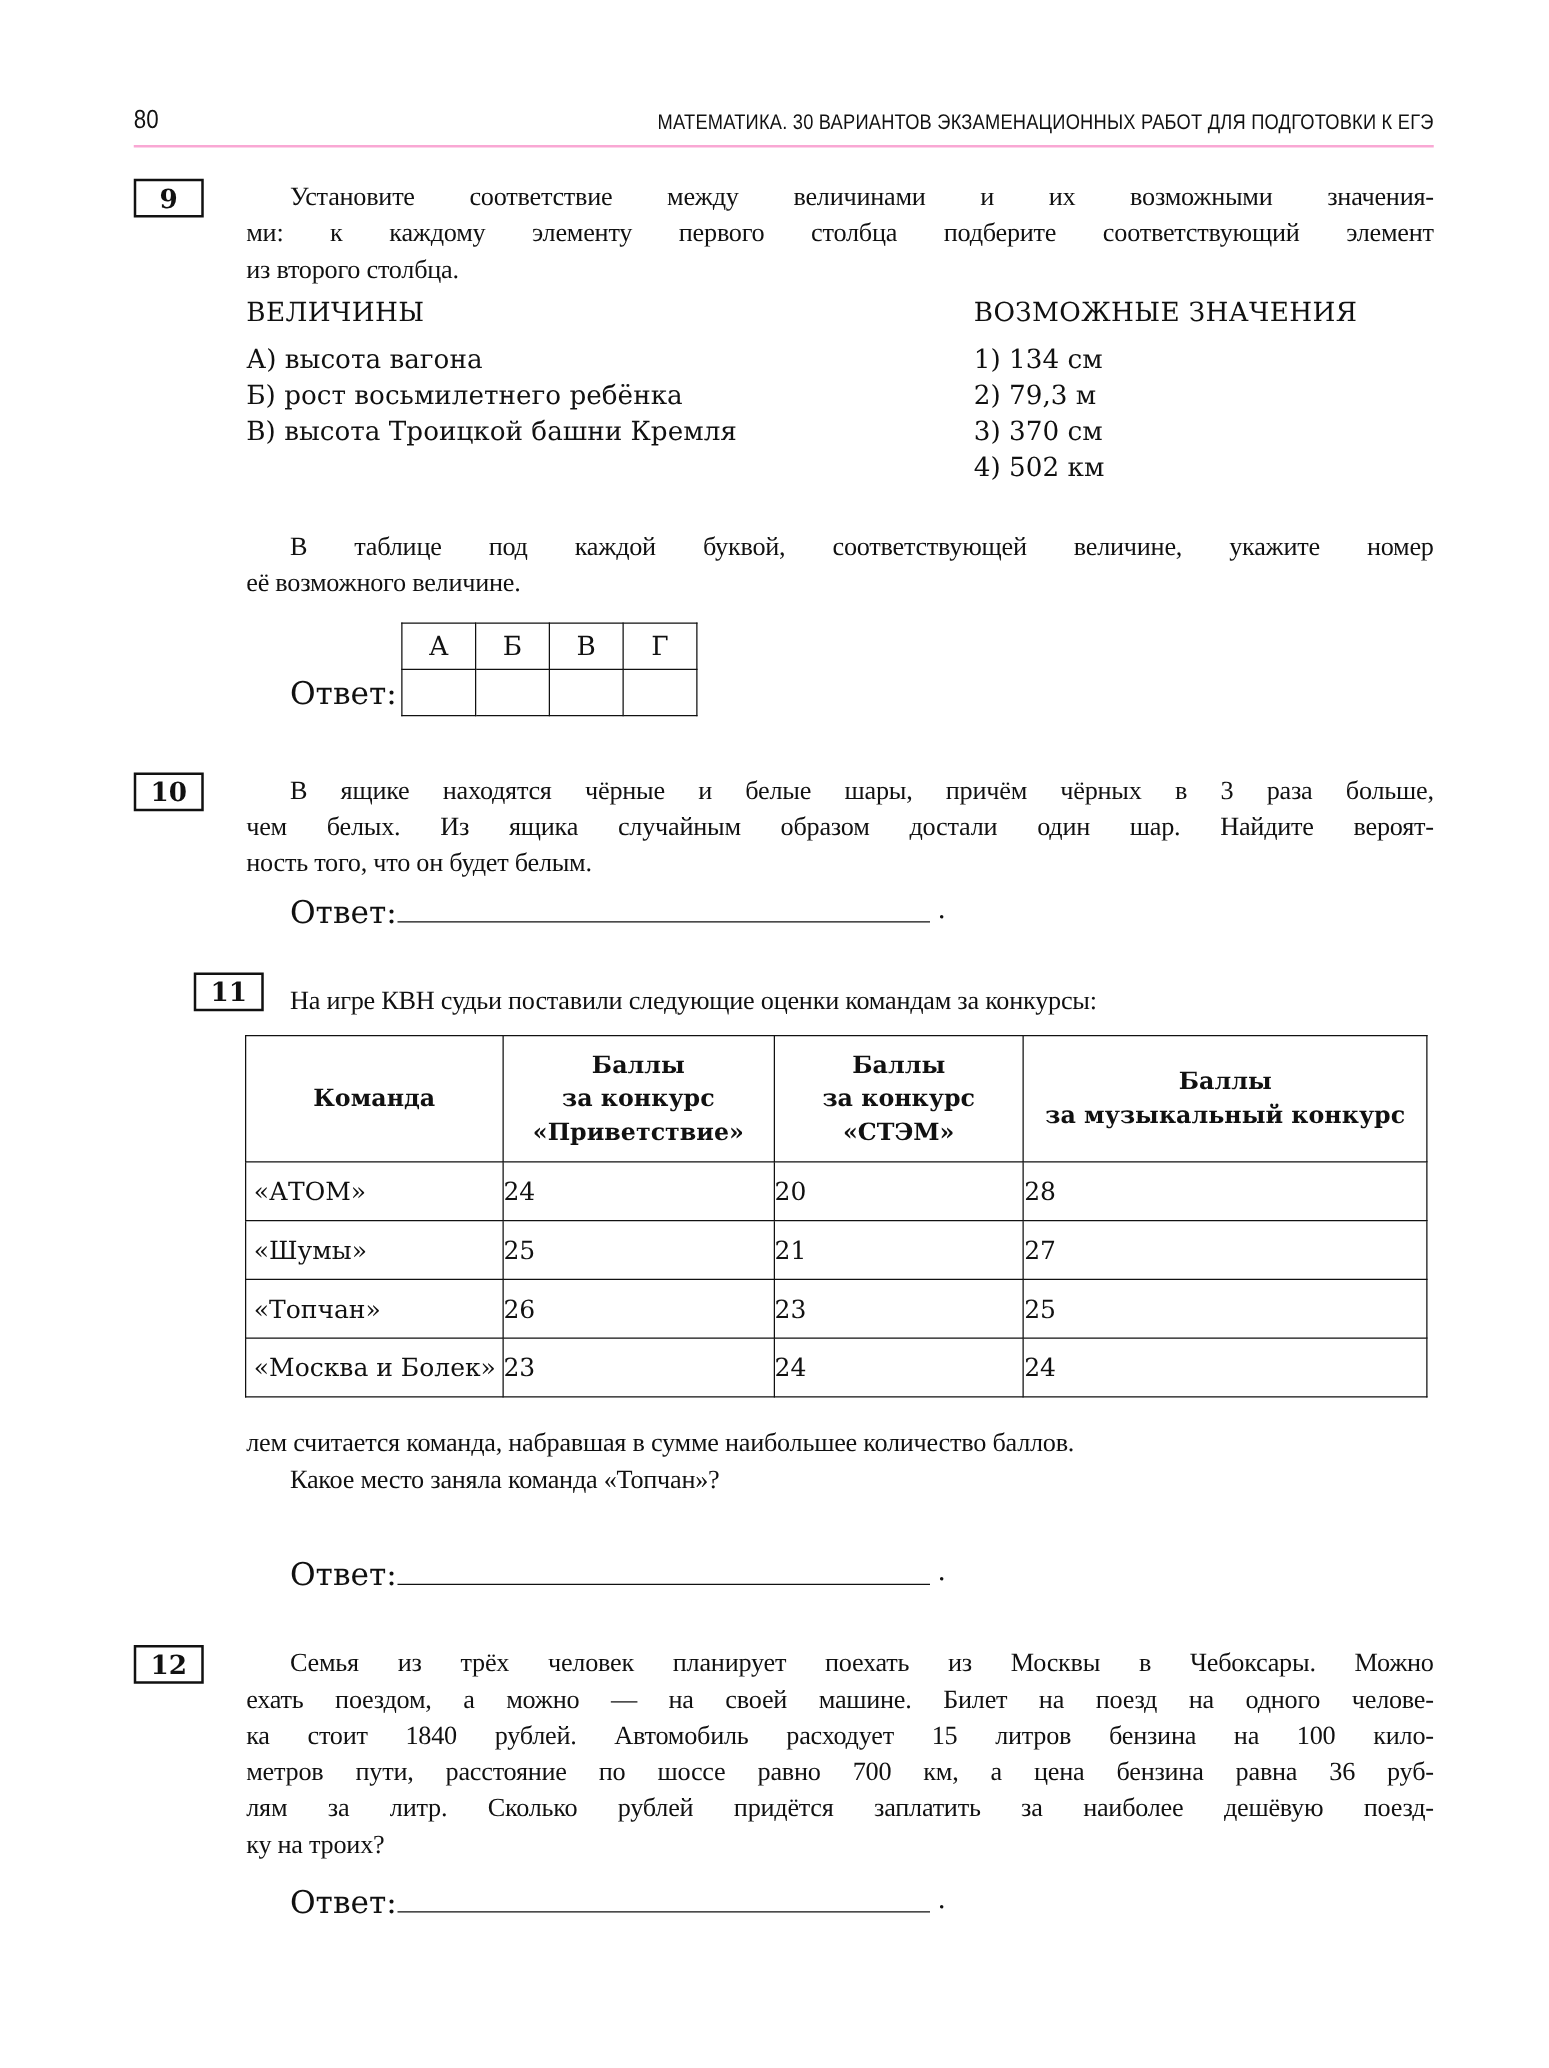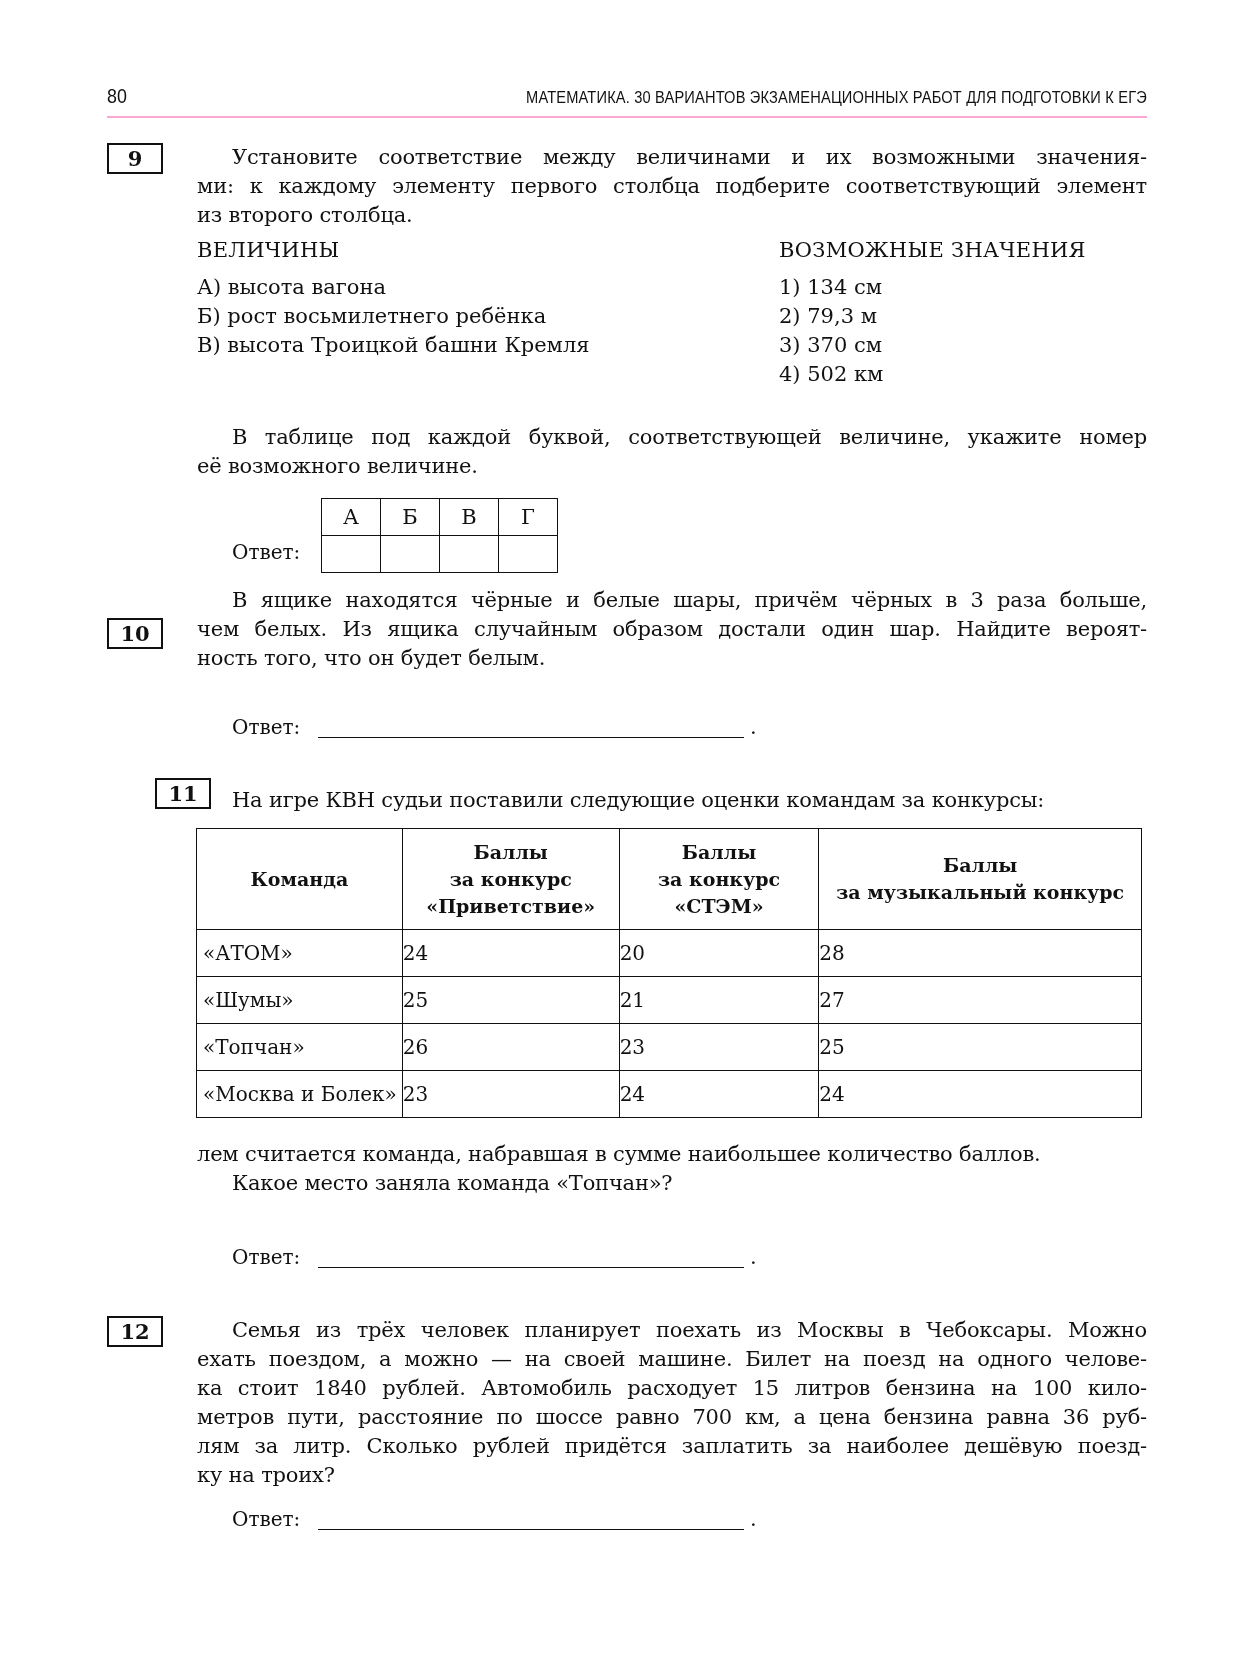--- a/index.html
+++ b/index.html
@@ -4,28 +4,28 @@
 <style>
   html, body { margin: 0; padding: 0; background: #fff; }
   body { width: 1239px; height: 1654px; position: relative; color: #111; font-family: "DejaVu Serif", "Liberation Serif", serif; overflow: hidden; }
   .header { position: absolute; left: 107px; top: 80px; width: 1040px; height: 36px; border-bottom: 2px solid #f9a8d4; }
   .header .page-num { position: absolute; left: 0; top: 4px; font-family: "Liberation Sans", sans-serif; font-size: 21px; transform: scaleX(0.85); transform-origin: left; }
   .header .title { position: absolute; right: 0; top: 8px; font-family: "Liberation Sans", sans-serif; font-size: 17px; letter-spacing: 0.2px; transform: scaleX(0.86); transform-origin: right; white-space: nowrap; }
 
   .task-num { position: absolute; left: 107px; width: 56px; height: 31px; border: 2px solid #111; box-sizing: border-box; font-weight: bold; font-size: 21px; text-align: center; line-height: 27px; }
 
   .para { position: absolute; left: 197px; width: 950px; font-size: 21px; line-height: 29px; text-align: justify; letter-spacing: -0.2px; }
-  .para .line { display: block; white-space: nowrap; }
+  .para .line { display: block; white-space: nowrap; font-family: Liberation Serif, serif; }
   .para .line.justify { text-align: justify; text-align-last: justify; white-space: normal; }
   .indent { padding-left: 35px; }
 
   .col { position: absolute; font-size: 21px; line-height: 29px; white-space: nowrap; }
   .col-head { font-size: 21px; letter-spacing: 0.3px; margin-bottom: 8px; }
 
-  .answer-label { position: absolute; font-size: 20px; white-space: nowrap; }
+  .answer-label { position: absolute; font-size: 25px; white-space: nowrap; }
   .answer-line { position: absolute; height: 1px; background: #111; }
   .answer-dot { position: absolute; font-size: 21px; }
 
   table.ans-grid { position: absolute; left: 321px; top: 498px; border-collapse: collapse; }
   table.ans-grid td { border: 1.5px solid #111; width: 58px; height: 36px; text-align: center; font-size: 21px; padding: 0; }
 
   table.kvn { position: absolute; left: 196px; top: 828px; width: 946px; border-collapse: collapse; font-size: 19px; }
   table.kvn th, table.kvn td { border: 1.5px solid #111; padding: 0; }
   table.kvn th { font-weight: bold; height: 100px; line-height: 27px; text-align: center; }
   table.kvn td { height: 46px; text-align: left; font-size: 20px; }
@@ -77,21 +77,21 @@
   <tr>
     <td></td>
     <td></td>
     <td></td>
     <td></td>
   </tr>
 </tbody>
   </table>
 
 <div class="task-num" style="top:618px;">10</div>
-<div class="para" style="top:586px;">
+<div class="para" style="top:618px;">
   <span class="line justify indent">В ящике находятся чёрные и белые шары, причём чёрных в 3 раза больше,</span>
   <span class="line justify">чем белых. Из ящика случайным образом достали один шар. Найдите вероят-</span>
   <span class="line">ность того, что он будет белым.</span>
 </div>
 <span class="answer-label" style="left:232px; top:715px;">Ответ:</span>
 <div class="answer-line" style="left:318px; top:737px; width:426px;"></div>
 <span class="answer-dot" style="left:750px; top:715px;">.</span>
 
 <div class="task-num" style="top:778px;margin-left:48px;">11</div>
 <div class="para" style="top:786px;">

